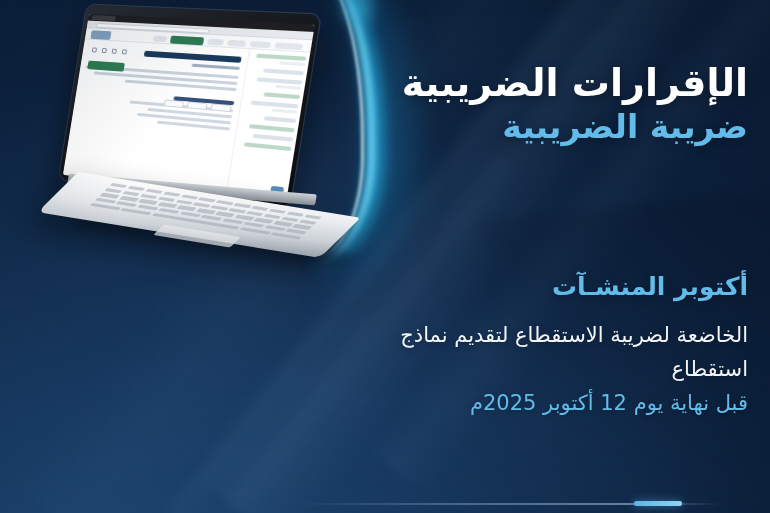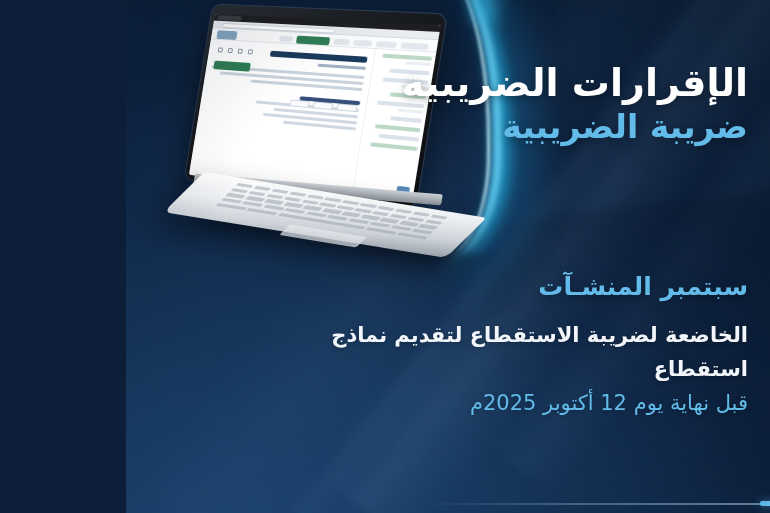--- a/index.html
+++ b/index.html
@@ -1,21 +1,21 @@
 <!DOCTYPE html>
 <html lang="ar" dir="rtl"><head>
 <meta charset="utf-8">
 <title>ZATCA Withholding Tax Banner</title>
 <style>
   html,body{margin:0;padding:0;background:#0d1f38;}
   *{box-sizing:border-box;}
 
   .banner{
     position:relative;
-    width:644px;
+    width:770px;
     height:513px;
     overflow:hidden;
     font-family:"DejaVu Sans","Liberation Sans",sans-serif;
     background:#1d4ed8;
     user-select:none;
   }
 
   
   .bg-base{
     position:absolute;inset:0;
@@ -204,21 +204,21 @@
   }
 
   .body-block{position:absolute;right:0;top:272px;width:100%;}
   .b-lead{
     font-size:25px;font-weight:bold;color:#62bbe8;line-height:1.2;
     letter-spacing:1px;
     text-shadow:0 2px 8px rgba(0,0,0,.30);
   }
   .b-lines{margin-top:16px;}
   .b-line{
-    font-size:21px;line-height:1.62;color:#f2f6fa;font-weight:700;
+    font-size:21px;line-height:1.62;color:#f2f6fa;font-weight:400;
     text-shadow:0 1px 6px rgba(0,0,0,.30);
   }
   .b-line.accent{color:#62bbe8;font-weight:normal;letter-spacing:.4px;}
 
   
   .rule{
     position:absolute;left:300px;bottom:8px;width:420px;height:2px;
     background:linear-gradient(90deg, rgba(140,180,215,0) 0%, rgba(150,190,225,.35) 35%, rgba(160,200,235,.55) 78%, rgba(160,200,235,0) 100%);
   }
   .rule-accent{
@@ -393,21 +393,21 @@
   <div class="bg-vig"></div>
 
   <div class="text-col">
 
     <div class="headline">
       <div class="h-main">الإقرارات الضريبية</div>
       <div class="h-sub">ضريبة الضريبية</div>
     </div>
 
     <div class="body-block">
-      <div class="b-lead">سبتمبر المنشـآت</div>
+      <div class="b-lead">أكتوبر المنشـآت</div>
       <div class="b-lines">
         <div class="b-line">الخاضعة لضريبة الاستقطاع لتقديم نماذج استقطاع</div>
         <div class="b-line accent">قبل نهاية يوم 12 أكتوبر 2025م</div>
       </div>
     </div>
   </div>
 
   <div class="rule"></div>
   <div class="rule-accent"></div>
 

